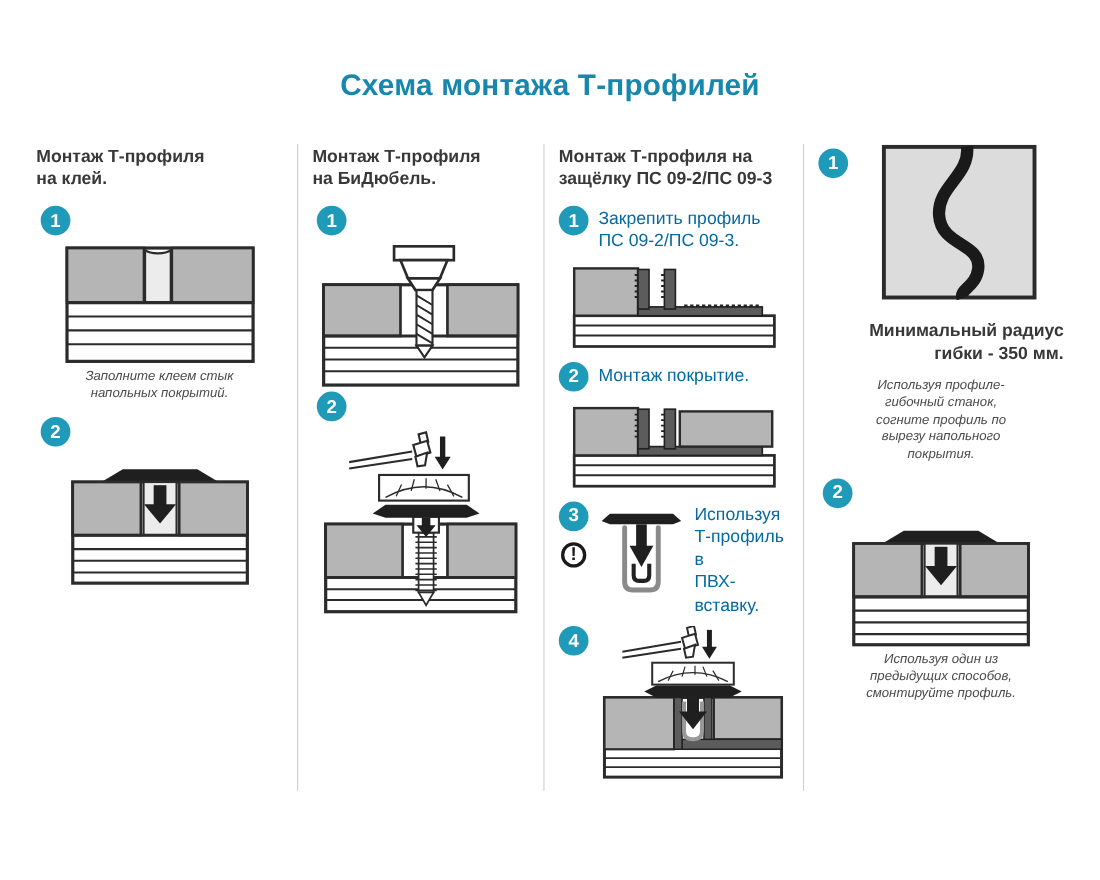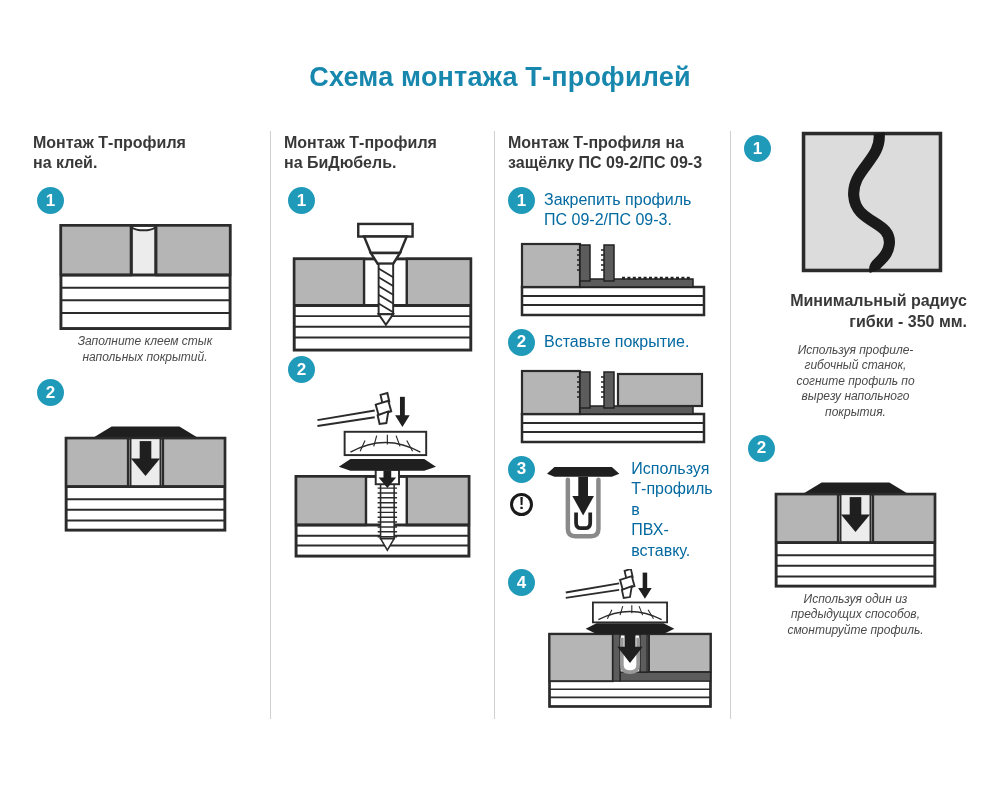--- a/index.html
+++ b/index.html
@@ -163,21 +163,21 @@
             <line x1="104" y1="39" x2="172" y2="39" stroke="#222222" stroke-width="2.4" stroke-dasharray="3,2.4"></line>
             <rect x="62" y="6" width="10" height="36" fill="#5c5c5c" stroke="#222222" stroke-width="1.5"></rect>
             <rect x="86" y="6" width="10" height="36" fill="#5c5c5c" stroke="#222222" stroke-width="1.5"></rect>
             <path d="M59,11 h3 M59,16 h3 M59,21 h3 M59,26 h3 M59,31 h3 M83,11 h3 M83,16 h3 M83,21 h3 M83,26 h3 M83,31 h3" stroke="#222222" stroke-width="1.6" fill="none"></path>
           </g>
         </svg>
       </div>
 
       <div class="step-row" style="margin-top:10px">
         <div class="badge">2</div>
-        <div class="step-text">Вставьте покрытие.</div>
+        <div class="step-text">Монтаж покрытие.</div>
       </div>
       <div class="diagram">
         <svg width="190" height="82" viewBox="0 0 190 82">
           <rect x="4" y="50" width="182" height="28" fill="#ffffff" stroke="#2b2b2b" stroke-width="2.5"></rect>
           <line x1="4" y1="59" x2="186" y2="59" stroke="#2b2b2b" stroke-width="1.8"></line>
           <line x1="4" y1="68" x2="186" y2="68" stroke="#2b2b2b" stroke-width="1.8"></line>
           <rect x="4" y="7" width="58" height="43" fill="#b5b5b5" stroke="#2b2b2b" stroke-width="2.2"></rect>
           <g>
             <rect x="62" y="42" width="113" height="8" fill="#5c5c5c" stroke="#222222" stroke-width="1.5"></rect>
             <rect x="62" y="8" width="10" height="36" fill="#5c5c5c" stroke="#222222" stroke-width="1.5"></rect>

